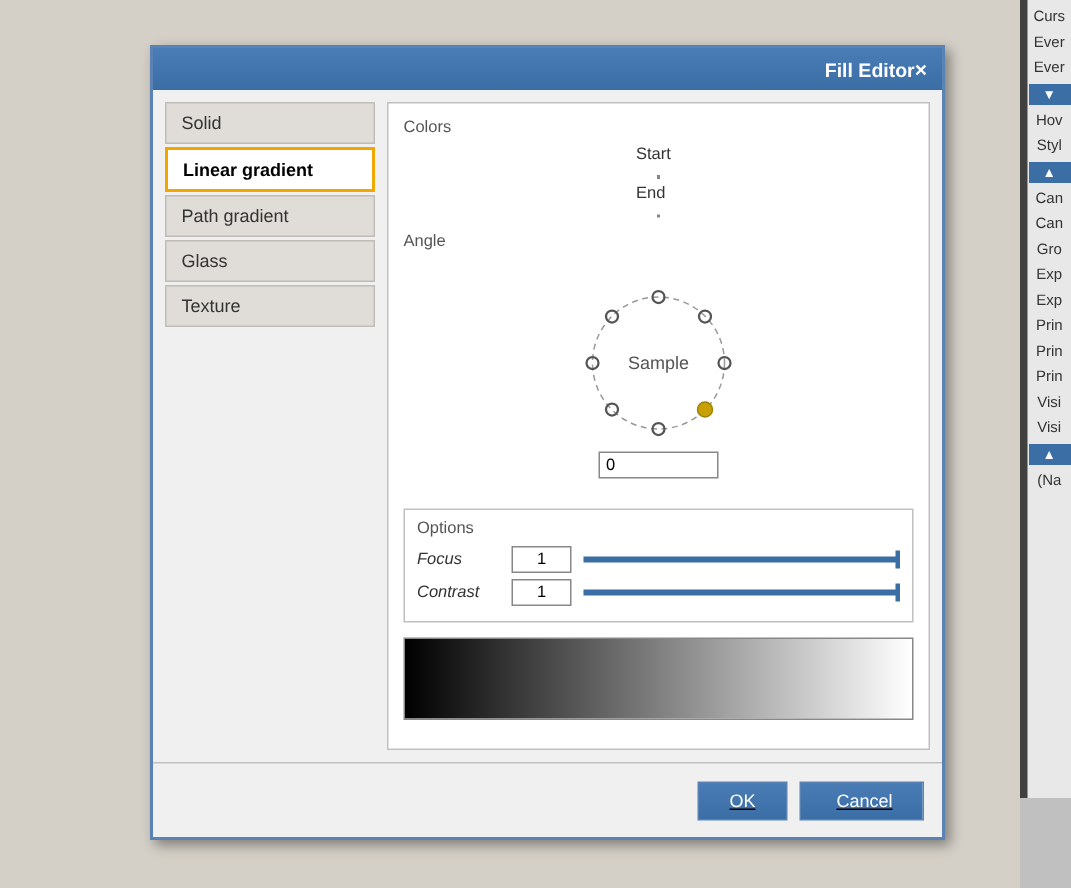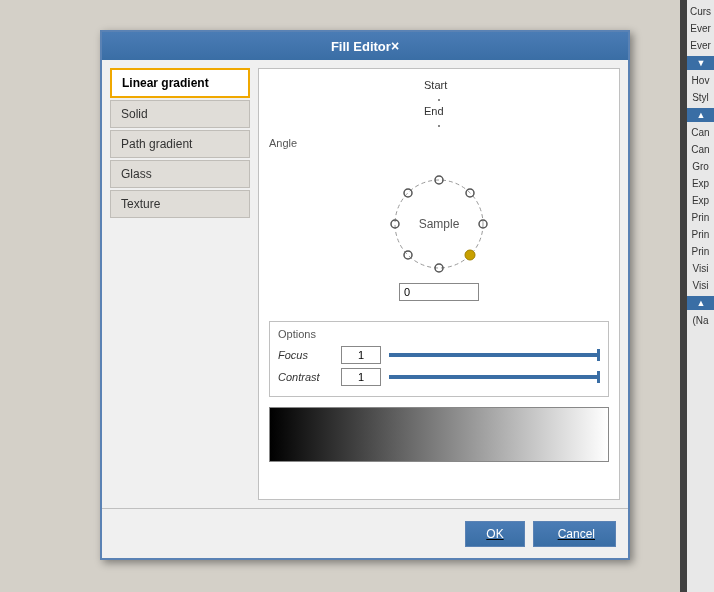--- a/index.html
+++ b/index.html
@@ -12,23 +12,23 @@
       overflow: hidden;
       position: relative;
     }
 
     
     .right-panel {
       position: absolute;
       right: 0;
       top: 0;
       width: 34px;
-      height: 592px;
+      height: 532px;
       background: #e8e8e8;
-      border-left: 7px solid #404040;
+      border-left: 5px solid #404040;
       display: flex;
       flex-direction: column;
       align-items: center;
       padding-top: 4px;
       gap: 2px;
       overflow: hidden;
     }
     .right-panel-item {
       font-size: 10px;
       color: #333;
@@ -73,21 +73,21 @@
       box-shadow: 3px 3px 8px rgba(0,0,0,0.4);
     }
 
     
     .dialog-titlebar {
       background: linear-gradient(to bottom, #4a7cb5, #3a6ea5);
       color: white;
       padding: 6px 10px;
       display: flex;
       align-items: center;
-      justify-content: center;
+      justify-content: flex-end;
       height: 28px;
     }
     .dialog-title {
       font-size: 13px;
       font-weight: bold;
     }
     .dialog-close {
       color: white;
       font-size: 14px;
       font-weight: bold;
@@ -321,40 +321,41 @@
 <div class="dialog">
 
   <div class="dialog-titlebar">
     <span class="dialog-title">Fill Editor</span>
     <button class="dialog-close">×</button>
   </div>
 
   <div class="dialog-body">
 
     <div class="fill-types">
+      <div class="fill-type-item">
+        <span>Solid</span>
+      </div>
       <div class="fill-type-item active">
         <span>Linear gradient</span>
       </div>
       <div class="fill-type-item">
-        <span>Solid</span>
-      </div>
-      <div class="fill-type-item">
         <span>Path gradient</span>
       </div>
       <div class="fill-type-item">
         <span>Glass</span>
       </div>
       <div class="fill-type-item">
         <span>Texture</span>
       </div>
     </div>
 
     <div class="fill-content">
 
       <div class="colors-section">
+        <div class="section-header">Colors</div>
         <div class="color-row">
           <span class="color-label">Start</span>
           <div class="color-swatch black"></div>
         </div>
         <div class="color-row">
           <span class="color-label">End</span>
           <div class="color-swatch white"></div>
         </div>
       </div>
 

